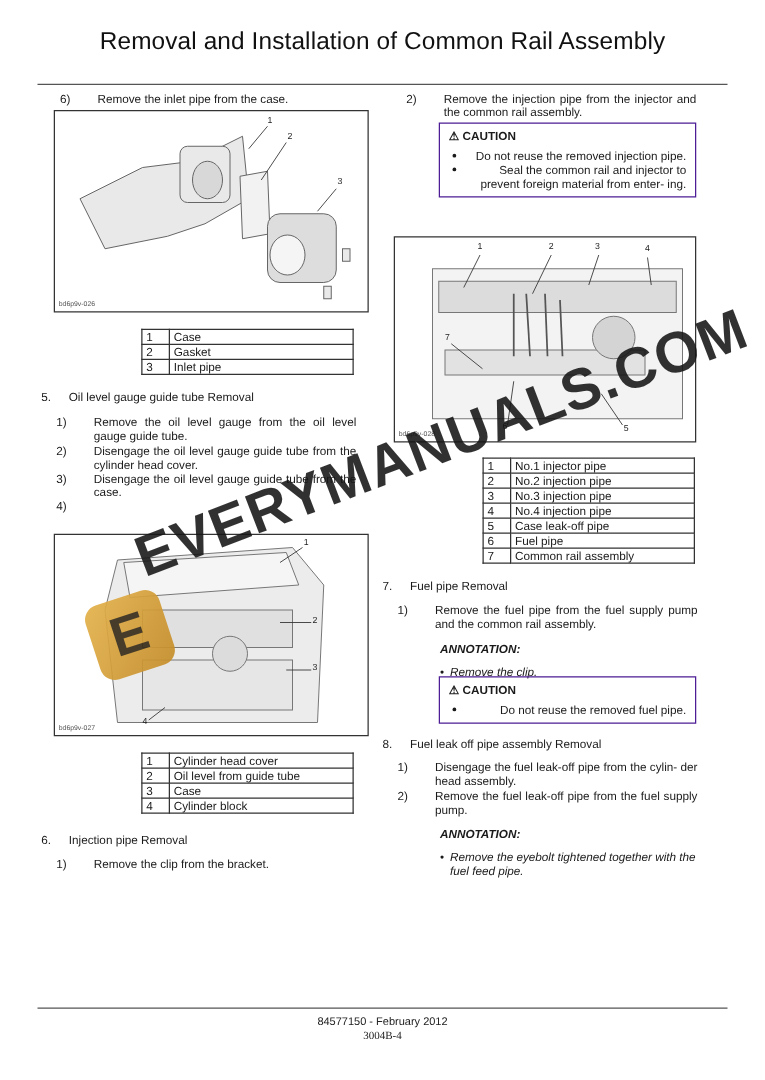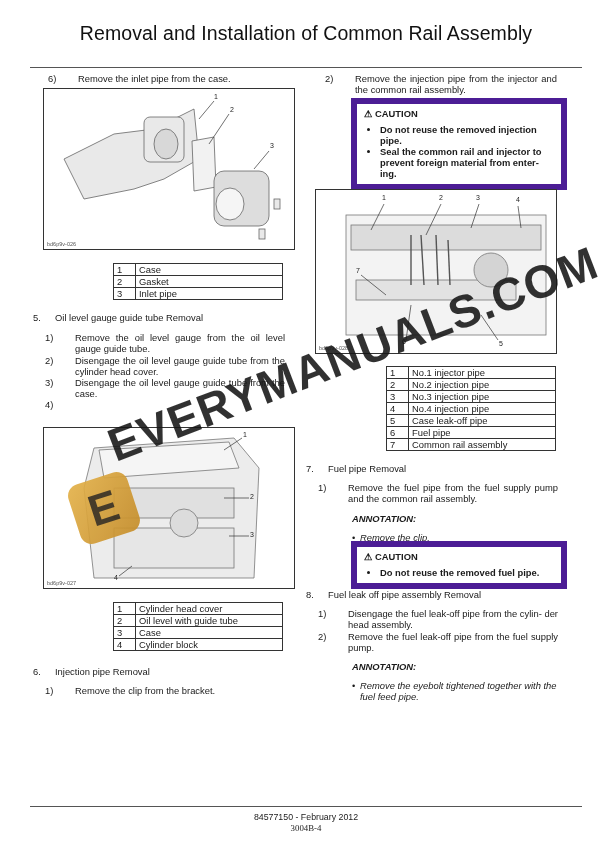--- a/index.html
+++ b/index.html
@@ -13,23 +13,23 @@
   .step .num { position: absolute; left: 12px; top: 0; }
   .sec { position: relative; padding-left: 22px; margin-top: 10px; }
   .sec .num { position: absolute; left: 0; top: 0; }
   .justify { text-align: justify; }
   .figure { position: absolute; border: 1.2px solid #333; background: #fff; overflow: hidden; }
   .figure .cap { position: absolute; left: 3px; bottom: 2px; font-size: 5.5px; color: #555; }
   .figure .callout { position: absolute; font-size: 7px; color: #222; }
   table.legend { position: absolute; border-collapse: collapse; font-size: 9.4px; line-height: 11px; }
   table.legend td { border: 1px solid #333; padding: 0 3px; }
   table.legend td.n { width: 15px; }
-  .caution { position: absolute; border: 6px solid #4c1d95; padding: 4px 7px 5px 7px; font-size: 9.4px; line-height: 11px; }
+  .caution { position: absolute; border: 1px solid #4c1d95; padding: 4px 7px 5px 7px; font-size: 9.4px; line-height: 11px; }
   .caution .head { font-weight: bold; margin-bottom: 5px; }
-  .caution ul { margin: 0; padding-left: 16px; font-weight: bold; }
+  .caution ul { margin: 0; padding-left: 16px; font-weight: normal; text-align: right; }
   .caution li { margin: 0; }
   .annot-head { font-weight: bold; font-style: italic; }
   .annot { font-style: italic; position: relative; padding-left: 8px; }
   .annot::before { content: "•"; position: absolute; left: 0; font-style: normal; }
   .footer { position: absolute; left: 0; width: 612px; text-align: center; font-size: 8.8px; line-height: 10.5px; color: #222; }
   .watermark { position: absolute; left: 110px; top: 420px; transform: rotate(-21deg); transform-origin: left center;
                font-size: 46px; font-weight: bold; color: rgba(20,20,20,0.88); letter-spacing: 1px; white-space: nowrap; }
   .wm-logo { position: absolute; left: 73px; top: 477px; width: 62px; height: 62px; border-radius: 12px;
              background: linear-gradient(135deg, #e4b24a, #c58d2a); opacity: 0.92; transform: rotate(-18deg); }
   .wm-logo span { position: absolute; left: 16px; top: 6px; font-size: 44px; font-weight: bold; color: #3a2e1a; }
@@ -136,21 +136,21 @@
 </div>
 
 <table class="legend" style="left:113px; top:602px; width:170px;">
   <tbody>
       <tr>
         <td class="n">1</td>
         <td>Cylinder head cover</td>
       </tr>
   <tr>
         <td class="n">2</td>
-        <td>Oil level with guide tube</td>
+        <td>Oil level from guide tube</td>
       </tr>
   <tr>
         <td class="n">3</td>
         <td>Case</td>
       </tr>
   <tr>
         <td class="n">4</td>
         <td>Cylinder block</td>
       </tr>
 </tbody>

